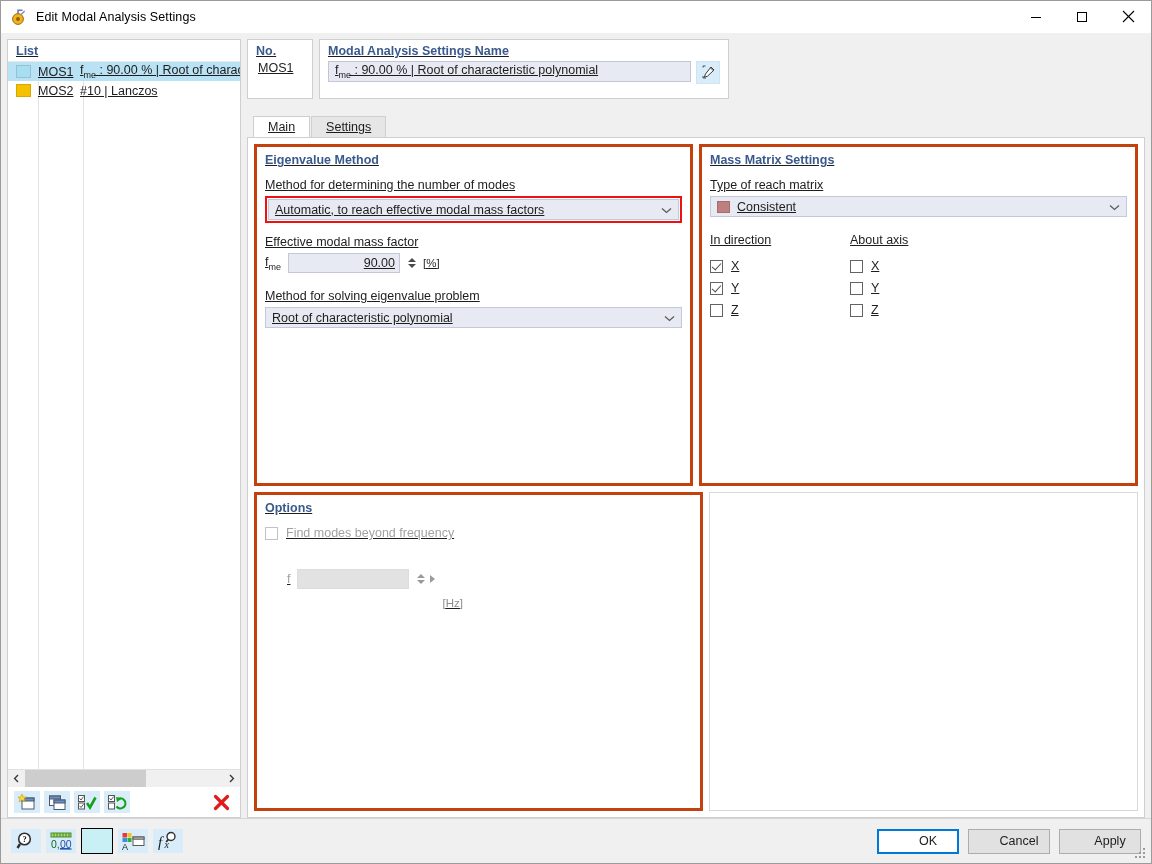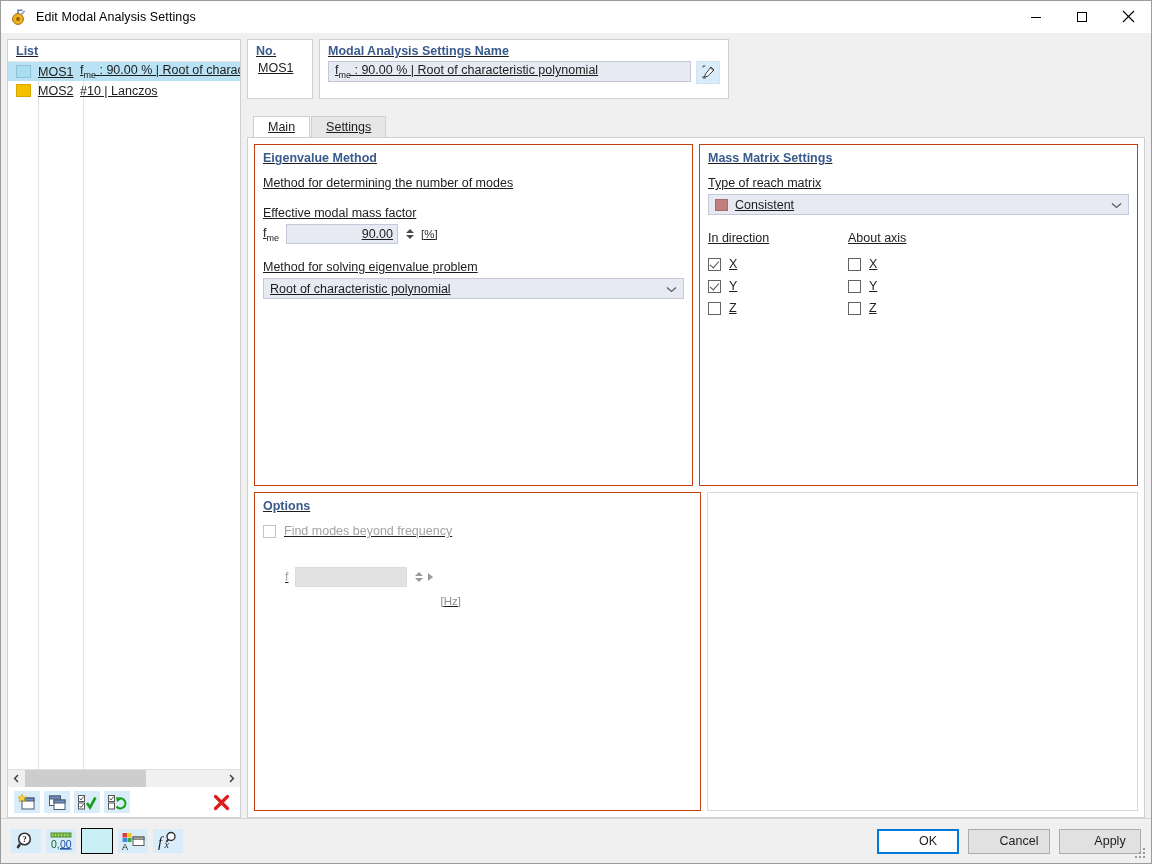--- a/index.html
+++ b/index.html
@@ -287,21 +287,21 @@
     gap: 6px;
     min-height: 0;
   }
   .panel-row {
     display: flex;
     gap: 6px;
     min-height: 0;
   }
   .panel {
     background: #ffffff;
-    border: 1px solid #c2410c;
+    border: 3px solid #c2410c;
     box-sizing: border-box;
     padding: 6px 8px;
     flex: 1 1 0;
     min-width: 0;
   }
   .panel-title {
     color: #3a5a8c;
     font-weight: bold;
     font-size: 12.5px;
     margin-bottom: 11px;
@@ -660,20 +660,30 @@
           <div class="tab">Settings</div>
         </div>
 
         <div class="tabpage">
 
           <div class="panel-row" style="flex:0 0 342px;">
 
             <div class="panel">
               <div class="panel-title">Eigenvalue Method</div>
               <div class="field-label">Method for determining the number of modes</div>
+              <div class="combo-highlight">
+                <div class="combo">
+                  <span>Automatic, to reach effective modal mass factors</span>
+                  <span class="chev">
+                    <svg width="11" height="7" viewBox="0 0 11 7">
+                        <polyline points="1,1.5 5.5,5.5 10,1.5" fill="none" stroke="#5b5b5b" stroke-width="1.3"></polyline>
+                      </svg>
+                  </span>
+                </div>
+              </div>
 
               <div class="spacer-8"></div>
               <div class="field-label">Effective modal mass factor</div>
               <div class="spin-row">
                 <span class="sub-label">f<sub>me</sub></span>
                 <div class="spinbox">90.00</div>
                 <div class="spin-arrows">
                     <span class="up"></span>
                     <span class="dn"></span>
                   </div>

